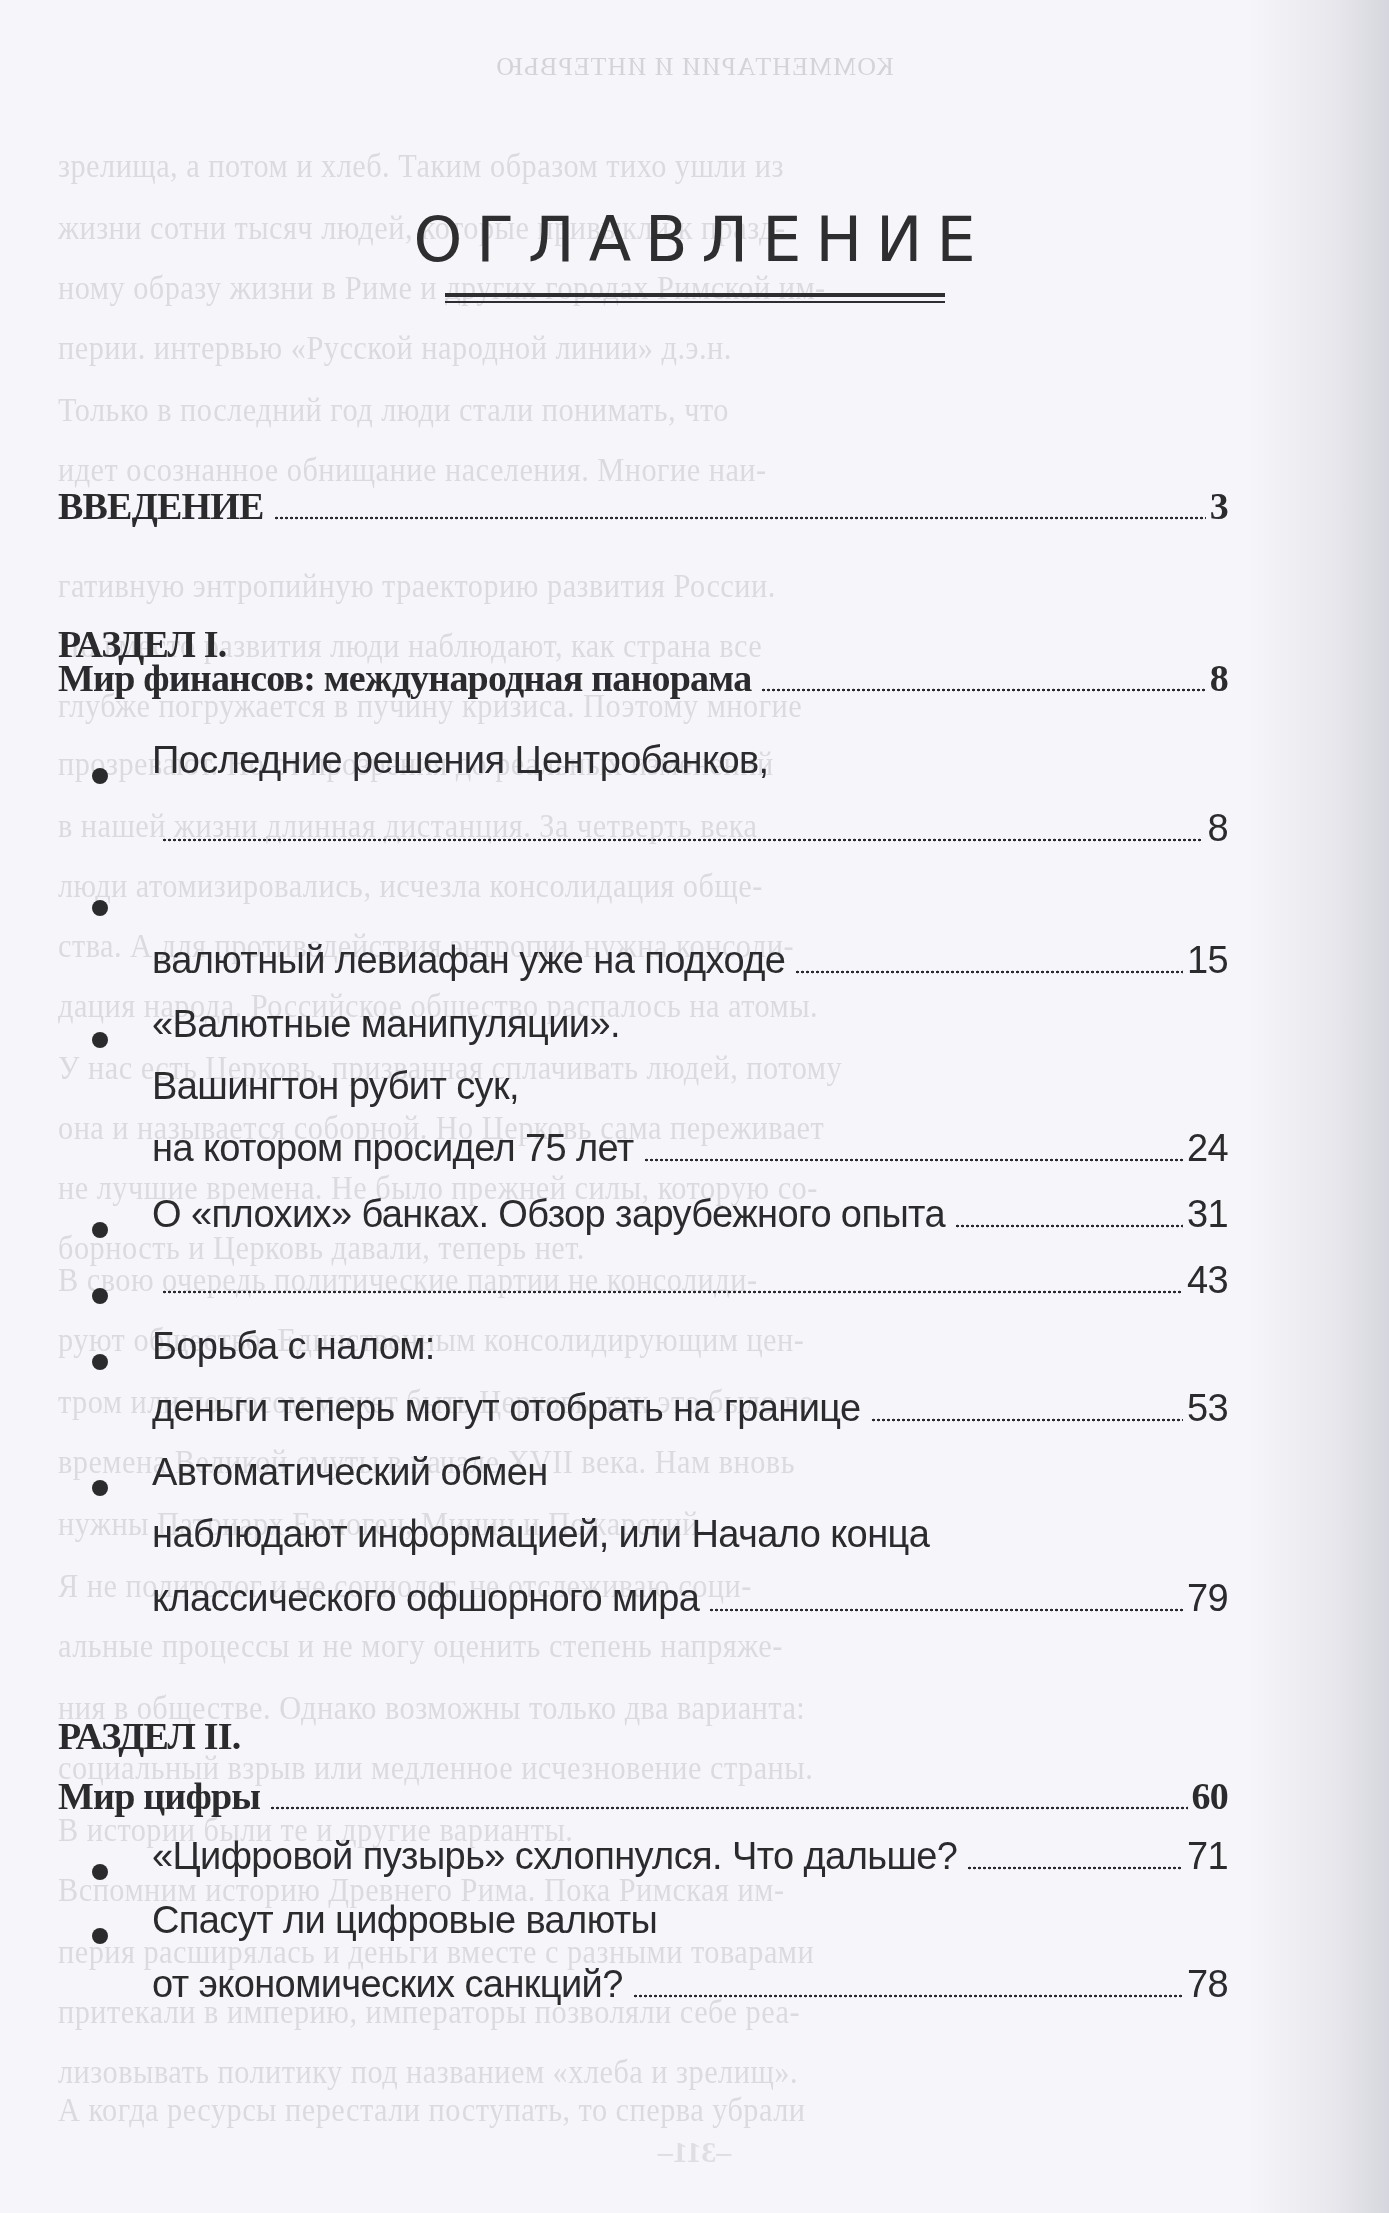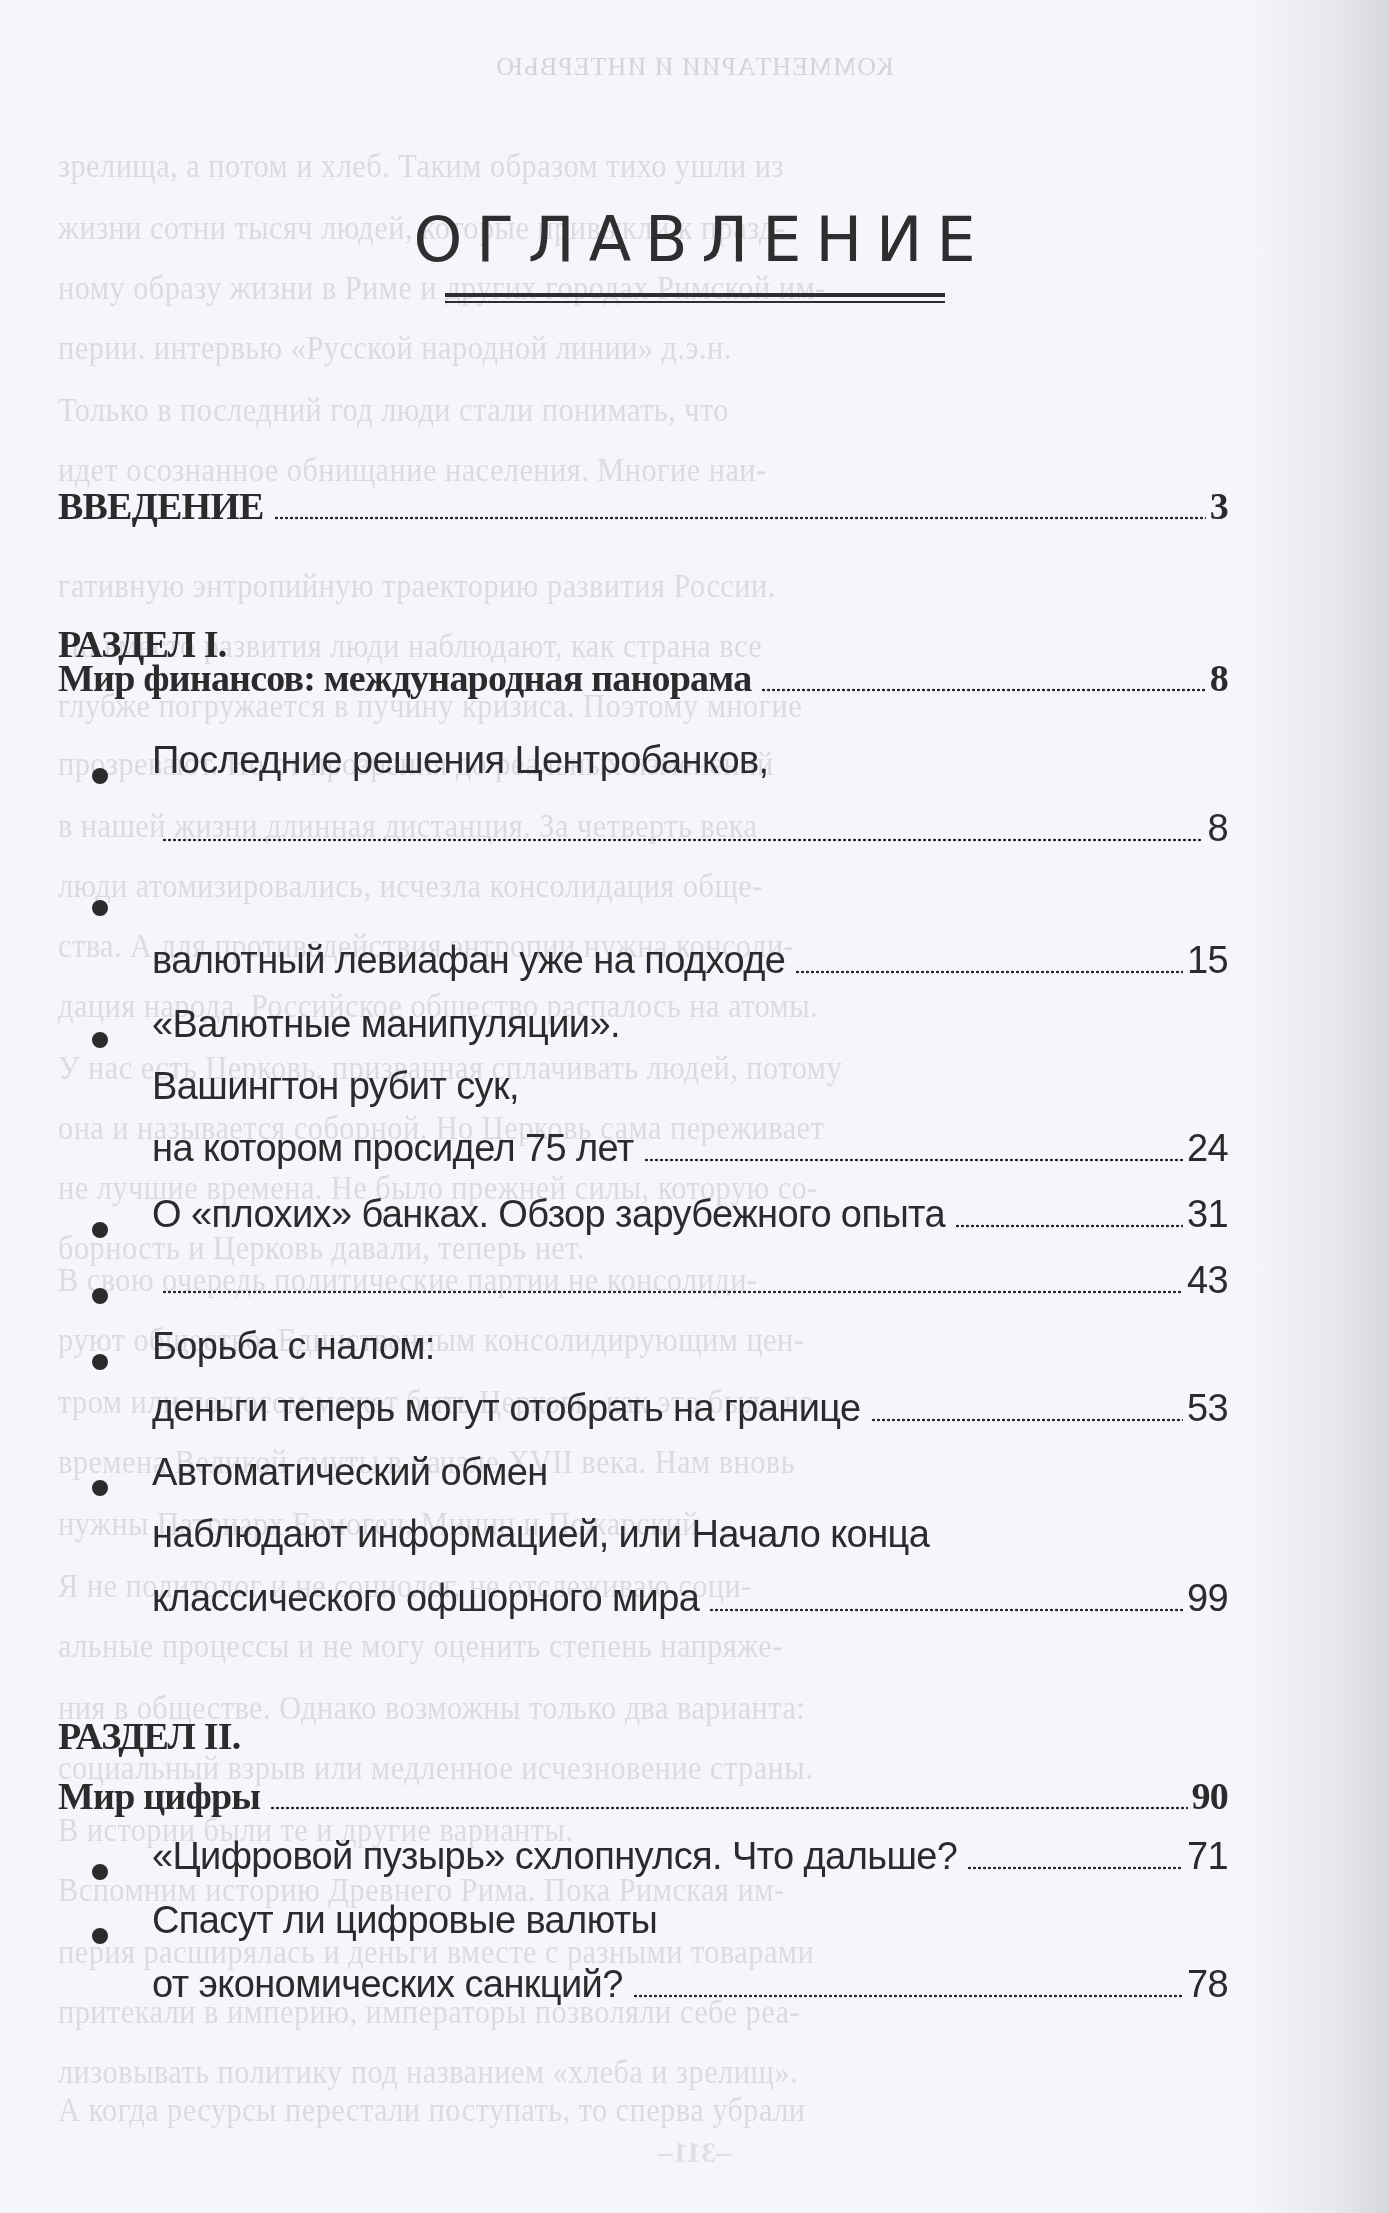--- a/index.html
+++ b/index.html
@@ -193,30 +193,30 @@
   <div class="bullet" style="top:1480px"></div>
   <div class="row indent" style="top:1446px">
     <span class="label">Автоматический обмен</span>
   </div>
   <div class="row indent" style="top:1508px">
     <span class="label">наблюдают информацией, или Начало конца</span>
   </div>
   <div class="row indent" style="top:1572px">
     <span class="label">классического офшорного мира</span>
     <span class="leader"></span>
-    <span class="page">99</span>
+    <span class="page">79</span>
   </div>
 
   <div class="row heading" style="top:1710px">
     <span class="label">РАЗДЕЛ II.</span>
   </div>
   <div class="row heading" style="top:1770px">
     <span class="label">Мир цифры</span>
     <span class="leader"></span>
-    <span class="page">90</span>
+    <span class="page">60</span>
   </div>
 
   <div class="bullet" style="top:1864px"></div>
   <div class="row indent" style="top:1830px">
     <span class="label">«Цифровой пузырь» схлопнулся. Что дальше?</span>
     <span class="leader"></span>
     <span class="page">71</span>
   </div>
 
   <div class="bullet" style="top:1928px"></div>

